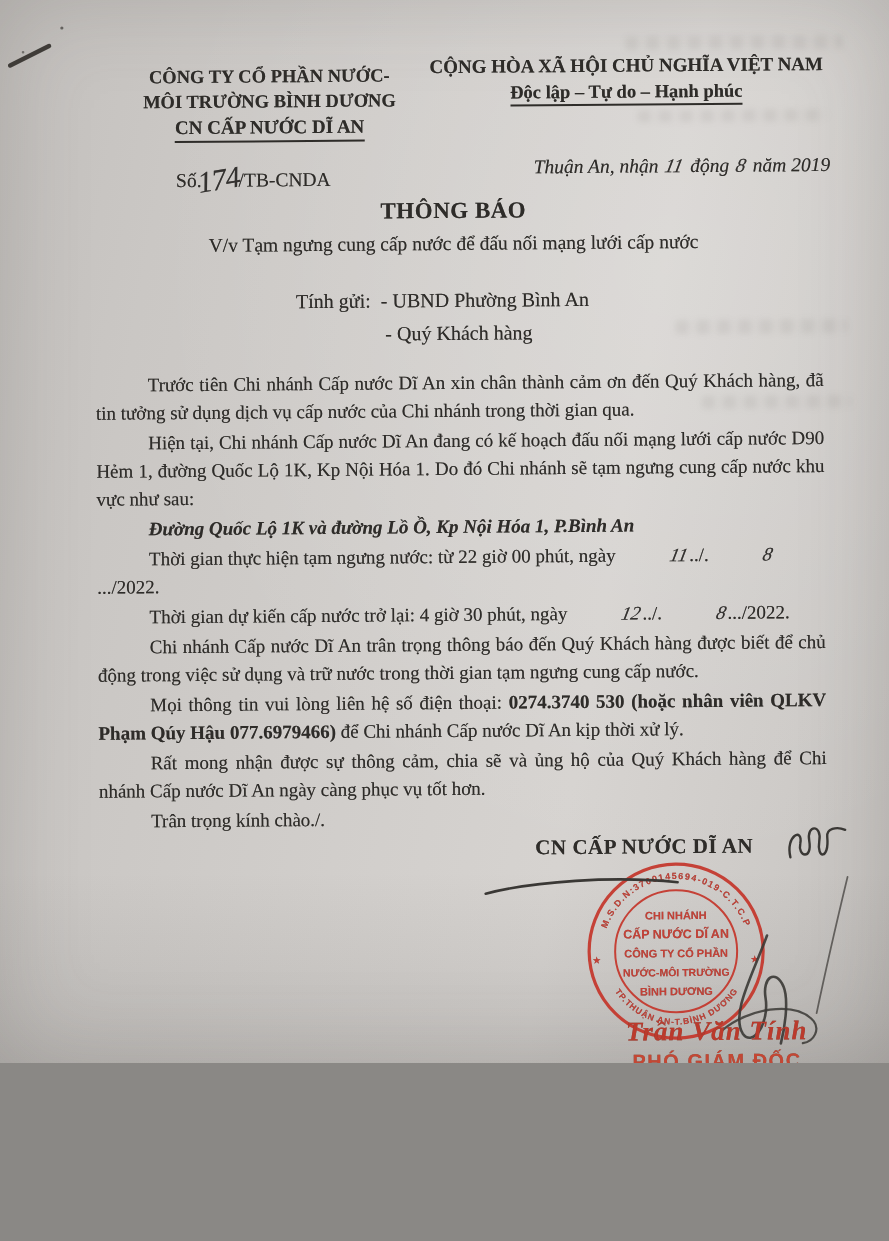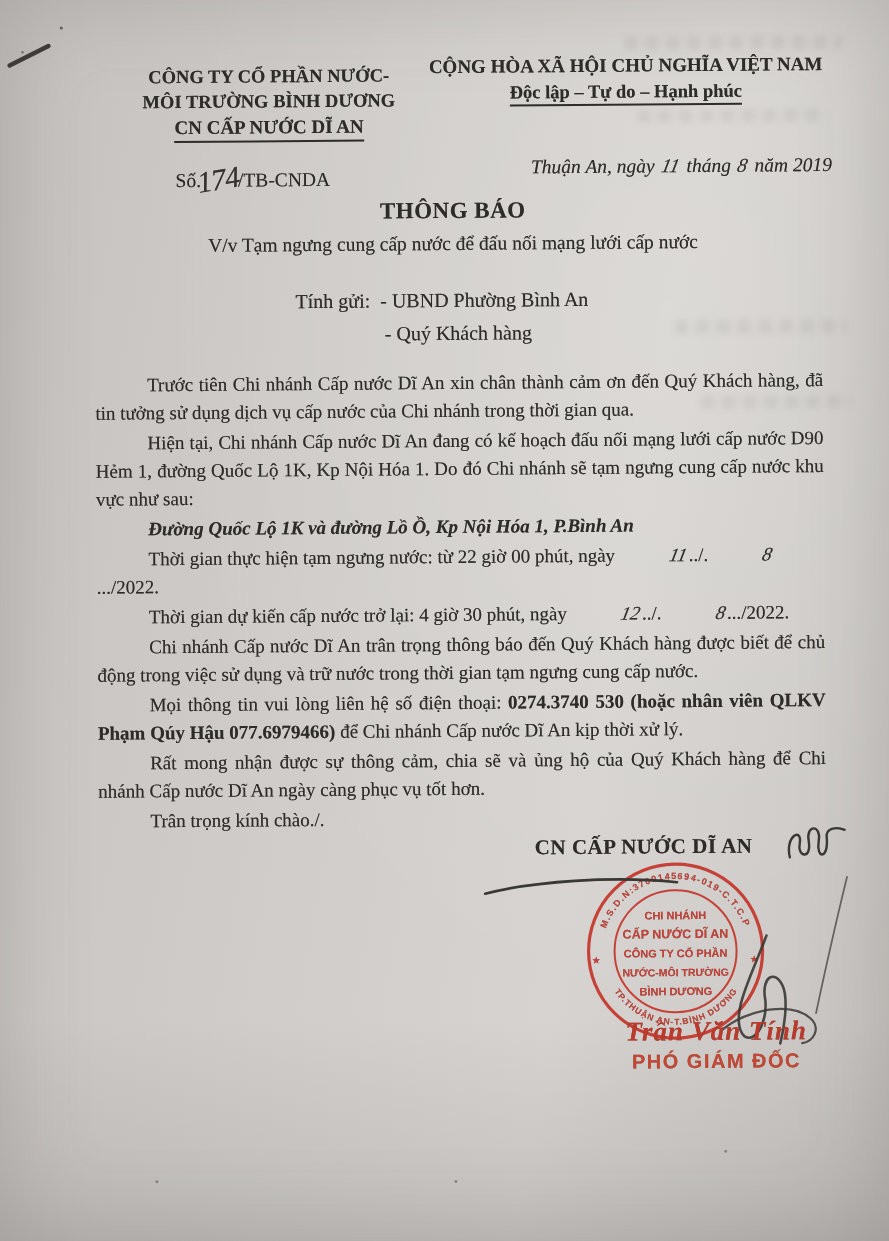--- a/index.html
+++ b/index.html
@@ -1,17 +1,17 @@
 <!DOCTYPE html>
 <html><head>
 <meta charset="utf-8">
 <style>
   html,body { margin:0; padding:0; background:#8a8885; }
   .photo {
-    position:relative; width:889px; height:1241px; overflow:hidden;
+    position:relative; width:889px; height:1063px; overflow:hidden;
     font-family:"Liberation Serif","DejaVu Serif",serif; color:#2e2c29;
     background:
       radial-gradient(ellipse at 75% 25%, rgba(255,255,255,0.16), rgba(255,255,255,0) 55%),
       linear-gradient(to bottom, rgba(0,0,0,0) 82%, rgba(60,58,56,0.12) 100%),
       linear-gradient(100deg,#c3c0bd 0%,#cac7c4 18%,#d1cecb 45%,#d6d3d0 66%,#cdcac7 86%,#c5c2bf 100%);
     box-shadow: inset 0 0 90px rgba(80,78,75,0.22);
   }
   .content { position:absolute; inset:0; transform:rotate(-0.45deg); transform-origin:50% 40%; }
   .ink { text-shadow:0 0 0.5px rgba(46,44,41,0.55); }
 
@@ -101,23 +101,23 @@
     </div>
     <div class="hdr-right">
       <div class="l1">CỘNG HÒA XÃ HỘI CHỦ NGHĨA VIỆT NAM</div>
       <div><span class="l2">Độc lập – Tự do – Hạnh phúc</span></div>
     </div>
 
     <div class="refline">
       <span>Số.</span><span class="hw-ref">174</span><span>/TB-CNDA</span>
     </div>
     <div class="dateline">
-      <span>Thuận An, ngày</span>
+      <span>Thuận An, nhận</span>
       <span class="hw">11</span>
-      <span>tháng</span>
+      <span>động</span>
       <span class="hw">8</span>
       <span>năm 2019</span>
     </div>
 
     <div class="doc-title">THÔNG BÁO</div>
     <div class="doc-subtitle">V/v Tạm ngưng cung cấp nước để đấu nối mạng lưới cấp nước</div>
 
     <div class="recipients">
       <div>
         <span>Tính gửi:</span>&nbsp;

